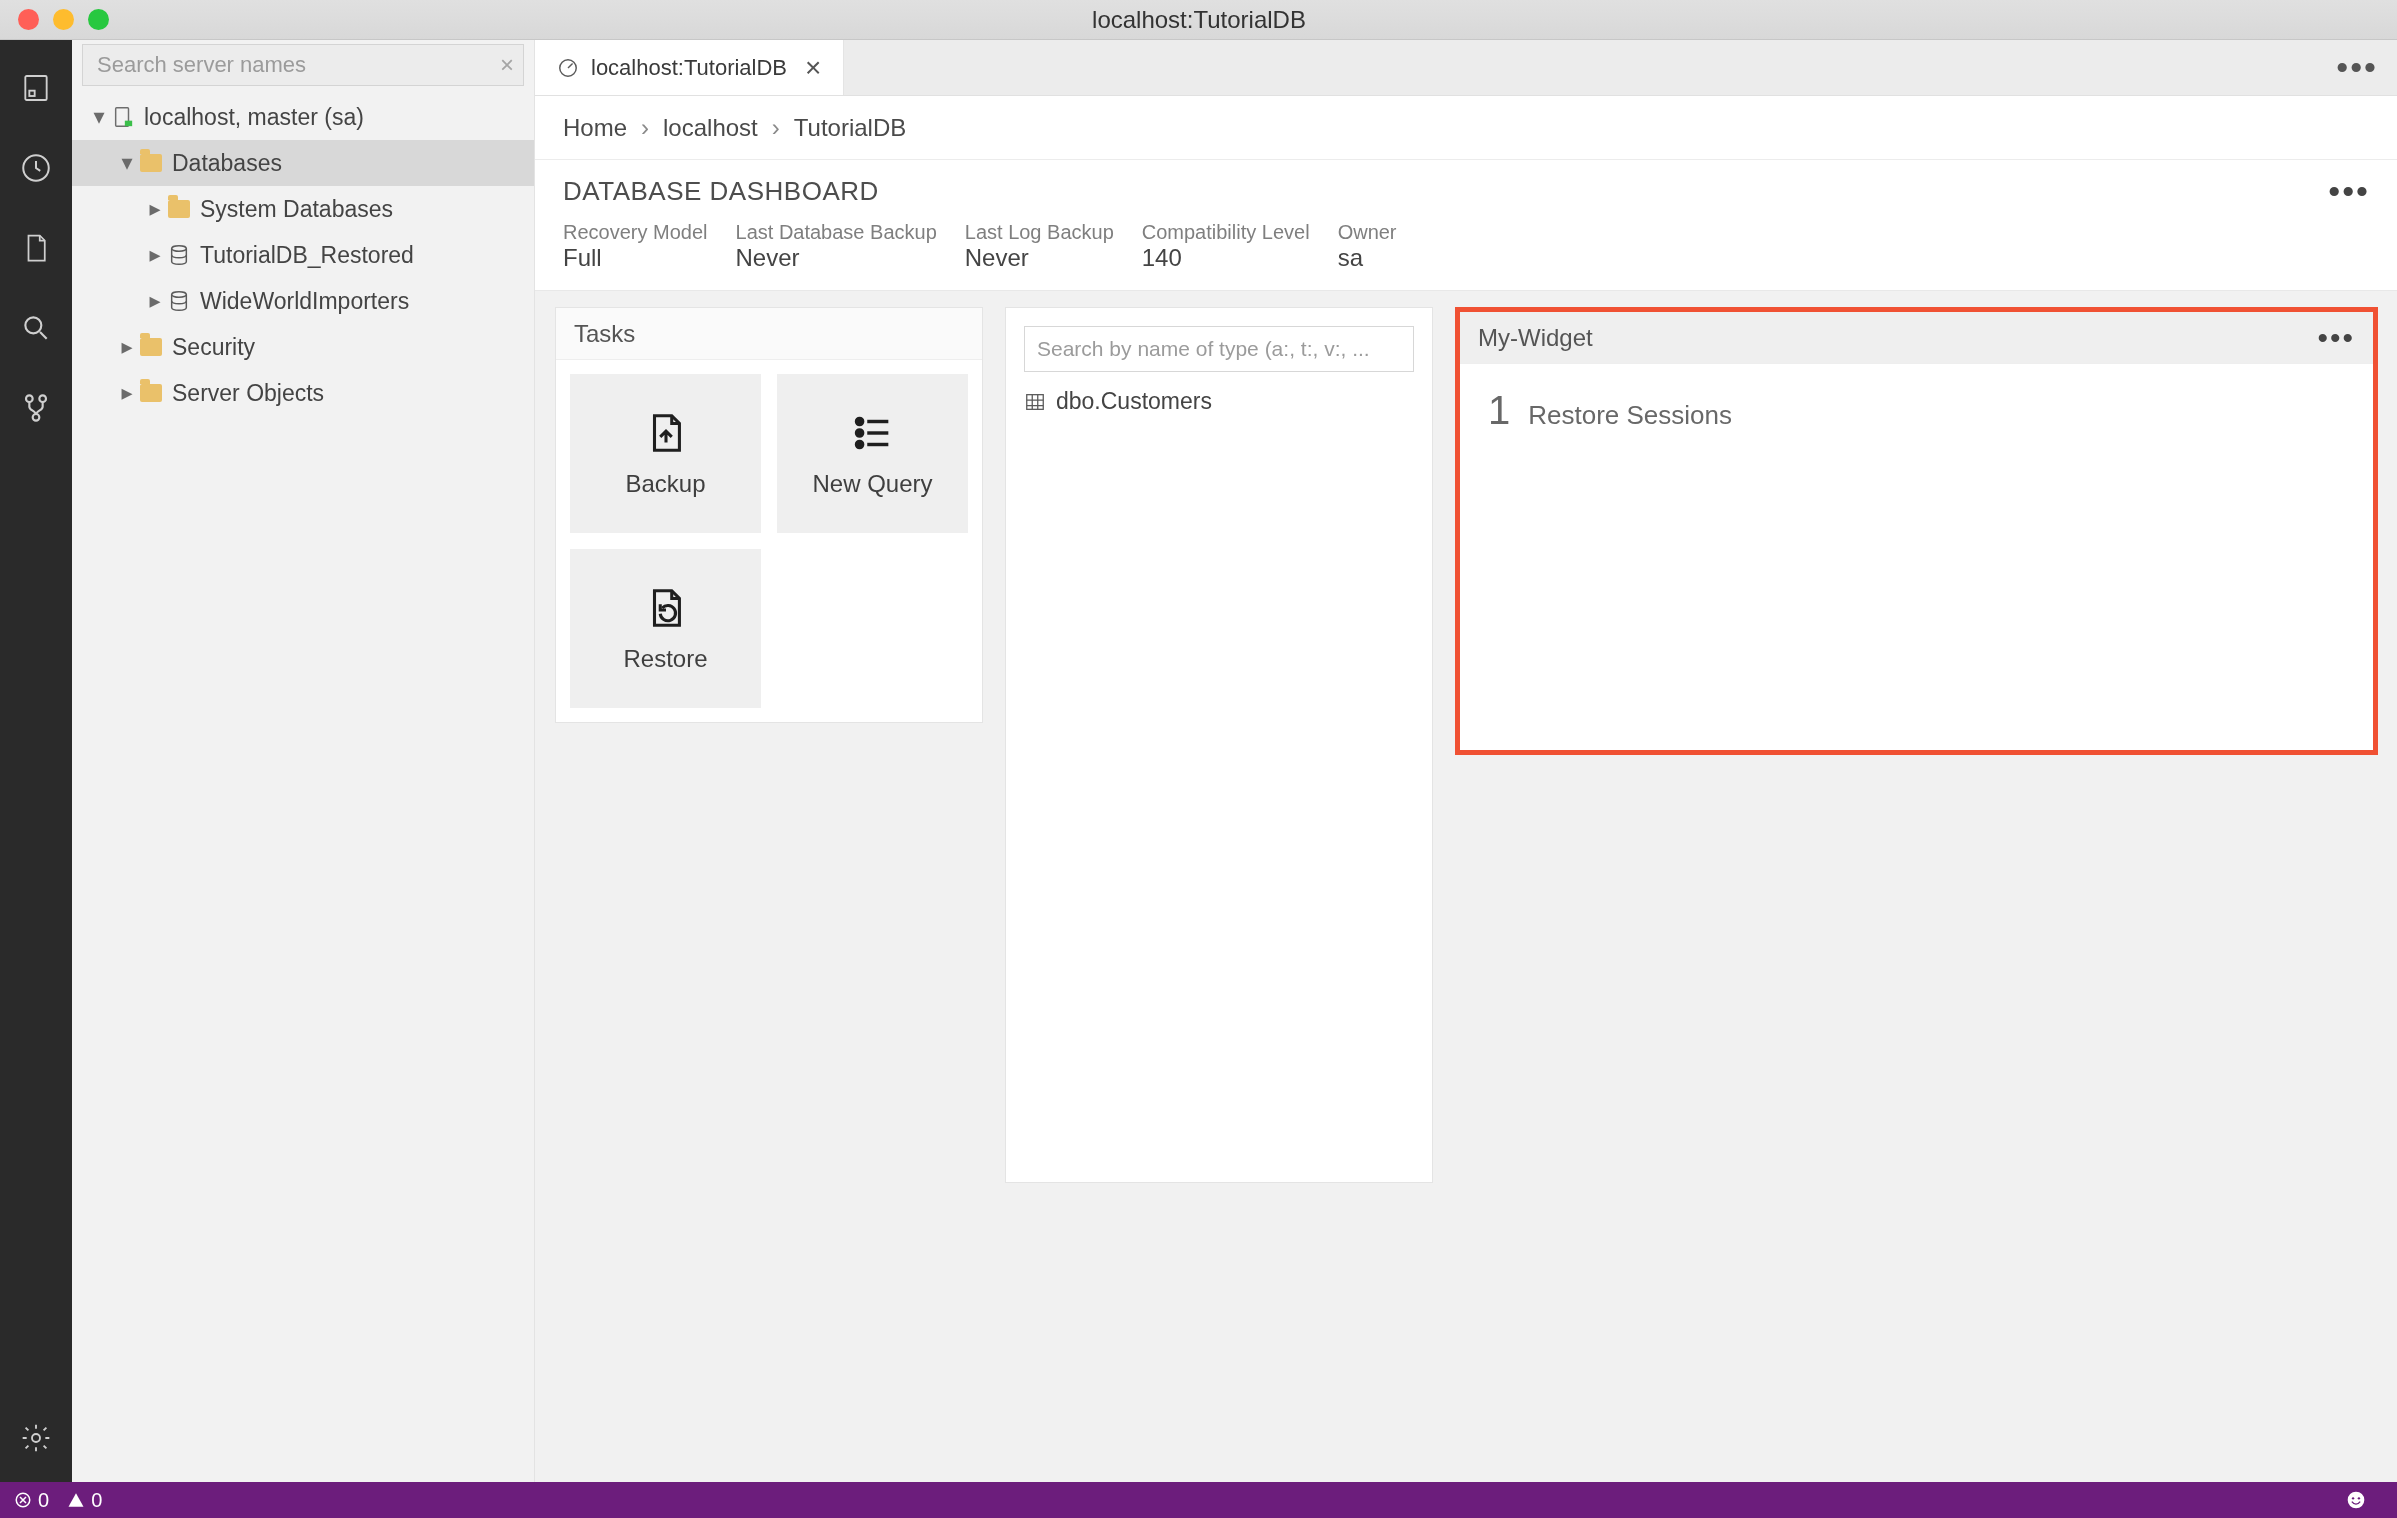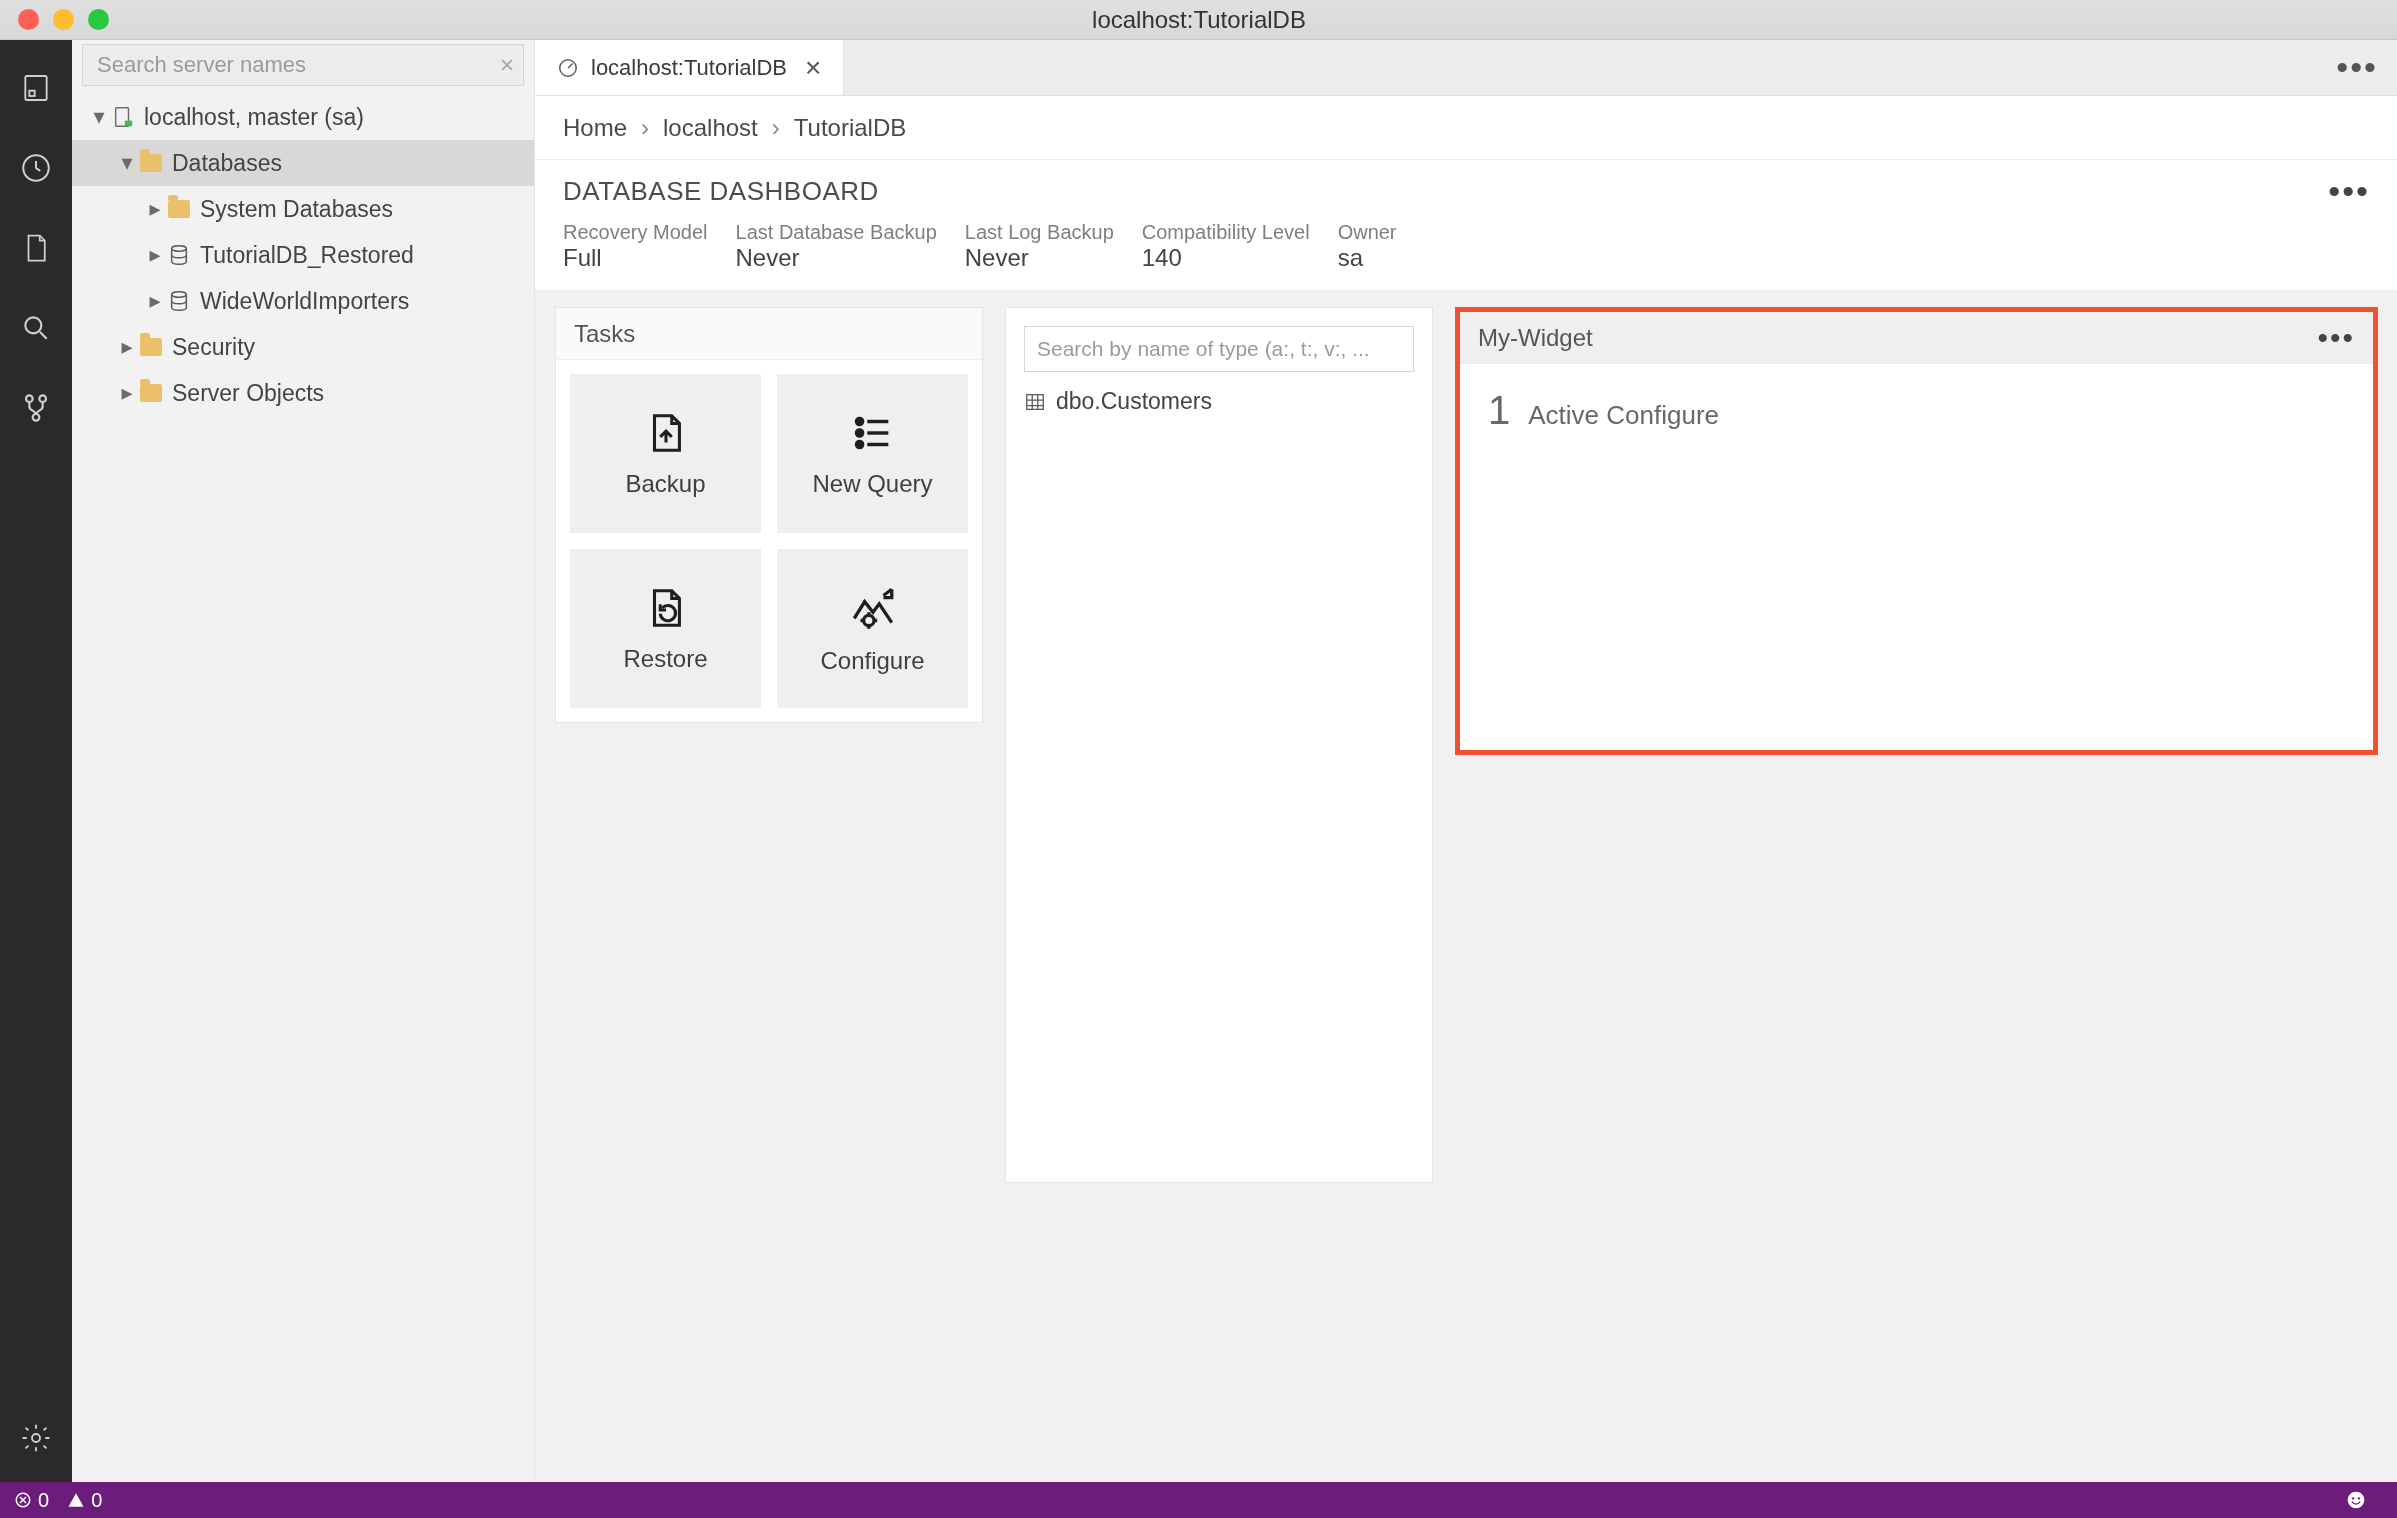--- a/index.html
+++ b/index.html
@@ -292,29 +292,20 @@
           </div>
           <div class="tile">
             <svg width="46" height="46" viewBox="0 0 24 24" fill="none" stroke="#1f1f1f" stroke-width="1.6">
                 <path d="M6 3h9l4 4v14H6z"></path>
                 <path d="M15 3v4h4"></path>
                 <path d="M9 15a4 4 0 1 0 1-3"></path>
                 <path d="M9 10v3h3"></path>
               </svg>
             <span class="tlabel">Restore</span>
           </div>
-          <div class="tile">
-            <svg width="50" height="50" viewBox="0 0 24 24" fill="none" stroke="#1f1f1f" stroke-width="1.6">
-                <path d="M3 17l5-8 4 5 3-4 6 9"></path>
-                <path d="M17 6l4-3M21 3v4h-4"></path>
-                <circle cx="10" cy="18" r="2.5"></circle>
-                <path d="M10 15v-1M10 22v-1M7 18H6M14 18h-1"></path>
-              </svg>
-            <span class="tlabel">Configure</span>
-          </div>
         </div>
       </div>
 
       <div class="panel search">
         <input placeholder="Search by name of type (a:, t:, v:, ..." style="">
         <div class="result">
           <svg width="22" height="22" viewBox="0 0 24 24" fill="none" stroke="#5a5a5a" stroke-width="1.4">
               <rect x="3" y="4" width="18" height="16"></rect>
               <path d="M3 10h18M3 16h18M9 4v16M15 4v16"></path>
             </svg>
@@ -322,21 +313,21 @@
         </div>
       </div>
 
       <div class="panel widget">
         <div class="panelhdr">
           <span>My-Widget</span>
           <span class="dots">•••</span>
         </div>
         <div class="body">
           <span class="big">1</span>
-          <span class="desc">Active Configure</span>
+          <span class="desc">Restore Sessions</span>
         </div>
       </div>
     </div>
   </div>
 </div>
 
 <div class="statusbar">
   <div class="sitem">
     <svg width="18" height="18" viewBox="0 0 24 24" fill="none" stroke="#fff" stroke-width="2">
         <circle cx="12" cy="12" r="9"></circle>

